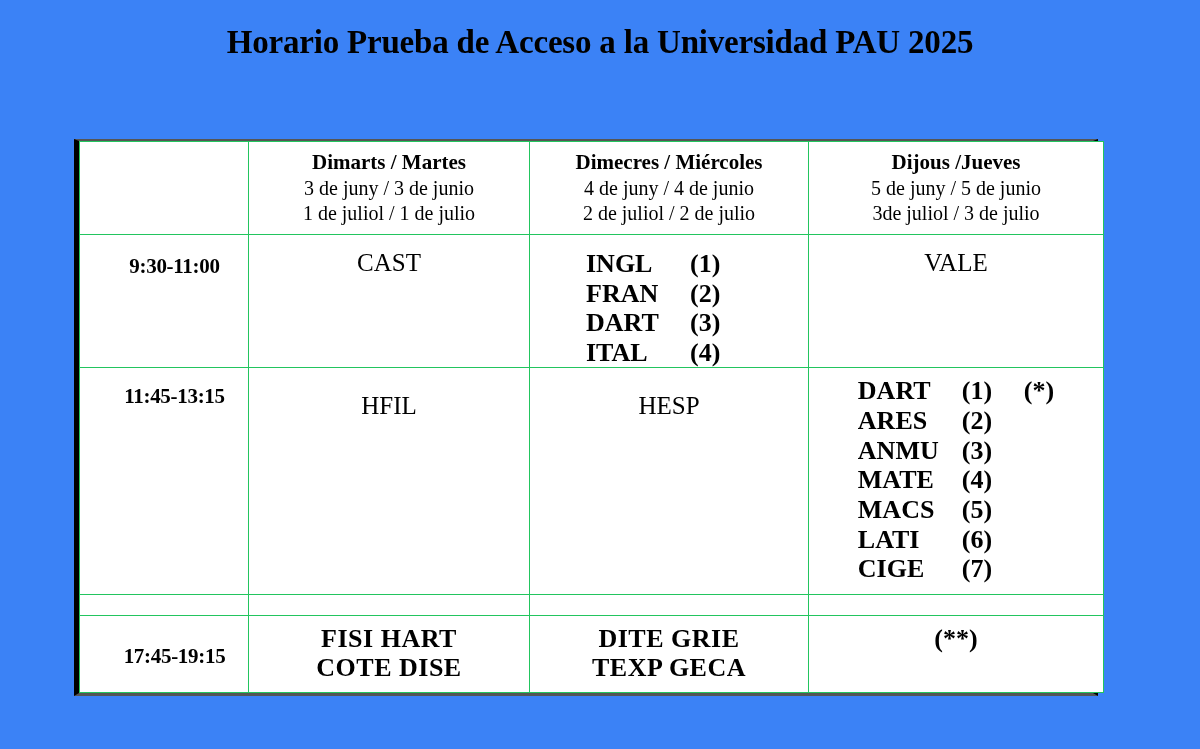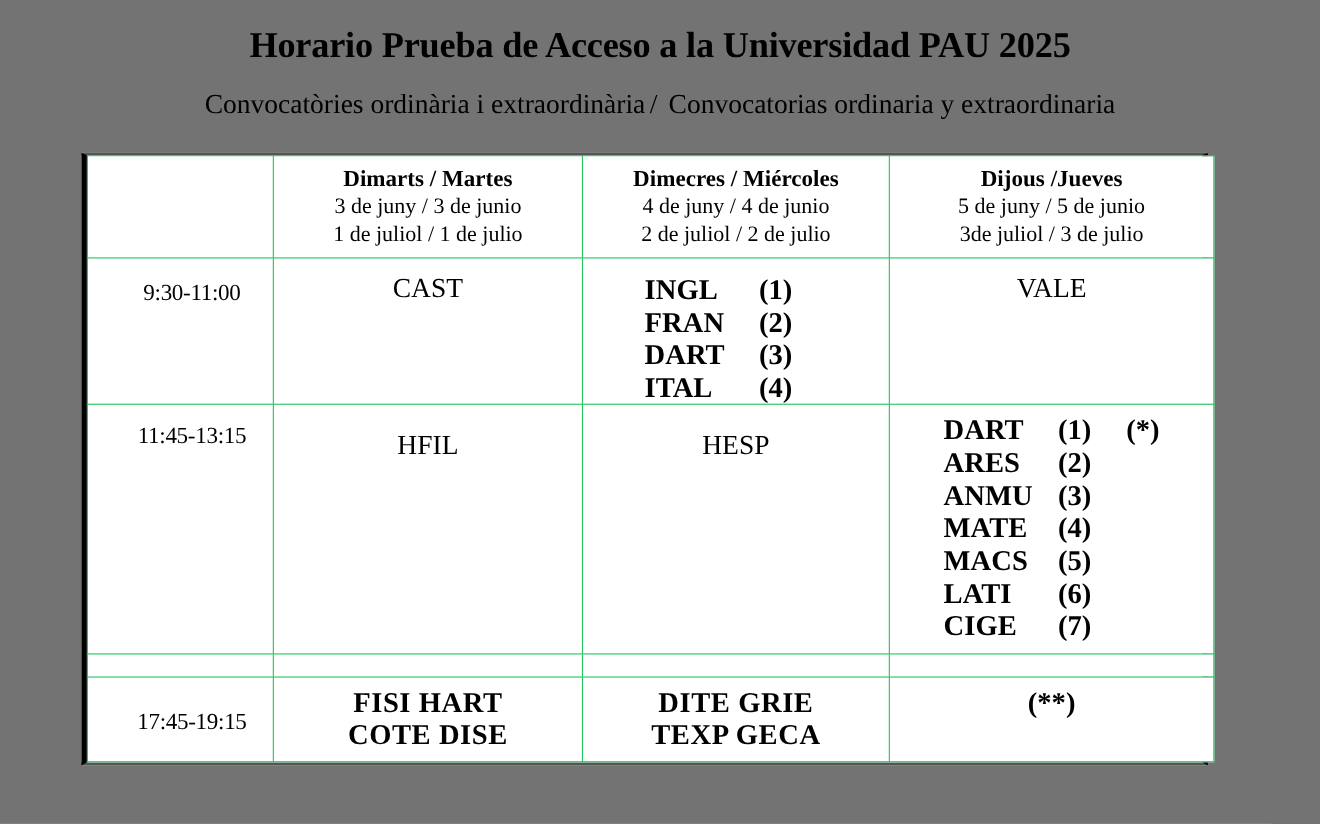--- a/index.html
+++ b/index.html
@@ -9,21 +9,21 @@
     background: #ffffff;
     font-family: "Liberation Serif", "DejaVu Serif", serif;
     color: #000000;
     overflow: hidden;
   }
 
   .page {
     position: relative;
     width: 1200px;
     height: 749px;
-    background: #737373;
+    background: #3b82f6;
   }
 
   
   .title {
     position: absolute;
     top: 24px; left: 0; width: 1200px;
     text-align: center;
     font-size: 33px;
     font-weight: bold;
     letter-spacing: -0.2px;
@@ -75,21 +75,21 @@
   }
   .hdr .dt {
     font-size: 20px; font-weight: normal; line-height: 1.26;
     white-space: nowrap;
   }
 
   
   .timecell {
     text-align: center;
     font-size: 21px;
-    font-weight: normal;
+    font-weight: bold;
     white-space: nowrap;
     letter-spacing: -0.3px;
     padding-left: 21px;
   }
   .subj {
     text-align: center;
     font-size: 25px;
     font-weight: normal;
     white-space: nowrap;
   }
@@ -150,23 +150,20 @@
   .r4 .timecell { padding-top: 28px; }
   .r4 .pad      { padding-top: 8px; padding-bottom: 9px; }
 </style>
 </head>
 <body>
 
 <div class="page">
 
   <div class="title">Horario Prueba de Acceso a la Universidad PAU 2025</div>
 
-  <div class="subtitle">
-    <span>Convocatòries ordinària i extraordinària</span><span class="sep">/</span> <span>Convocatorias ordinaria y extraordinaria</span>
-  </div>
 
   <div class="table-wrap">
     <table class="sched">
       <colgroup>
         <col class="c-time">
           <col class="c-tue">
           <col class="c-wed">
           <col class="c-thu">
       </colgroup>
 

